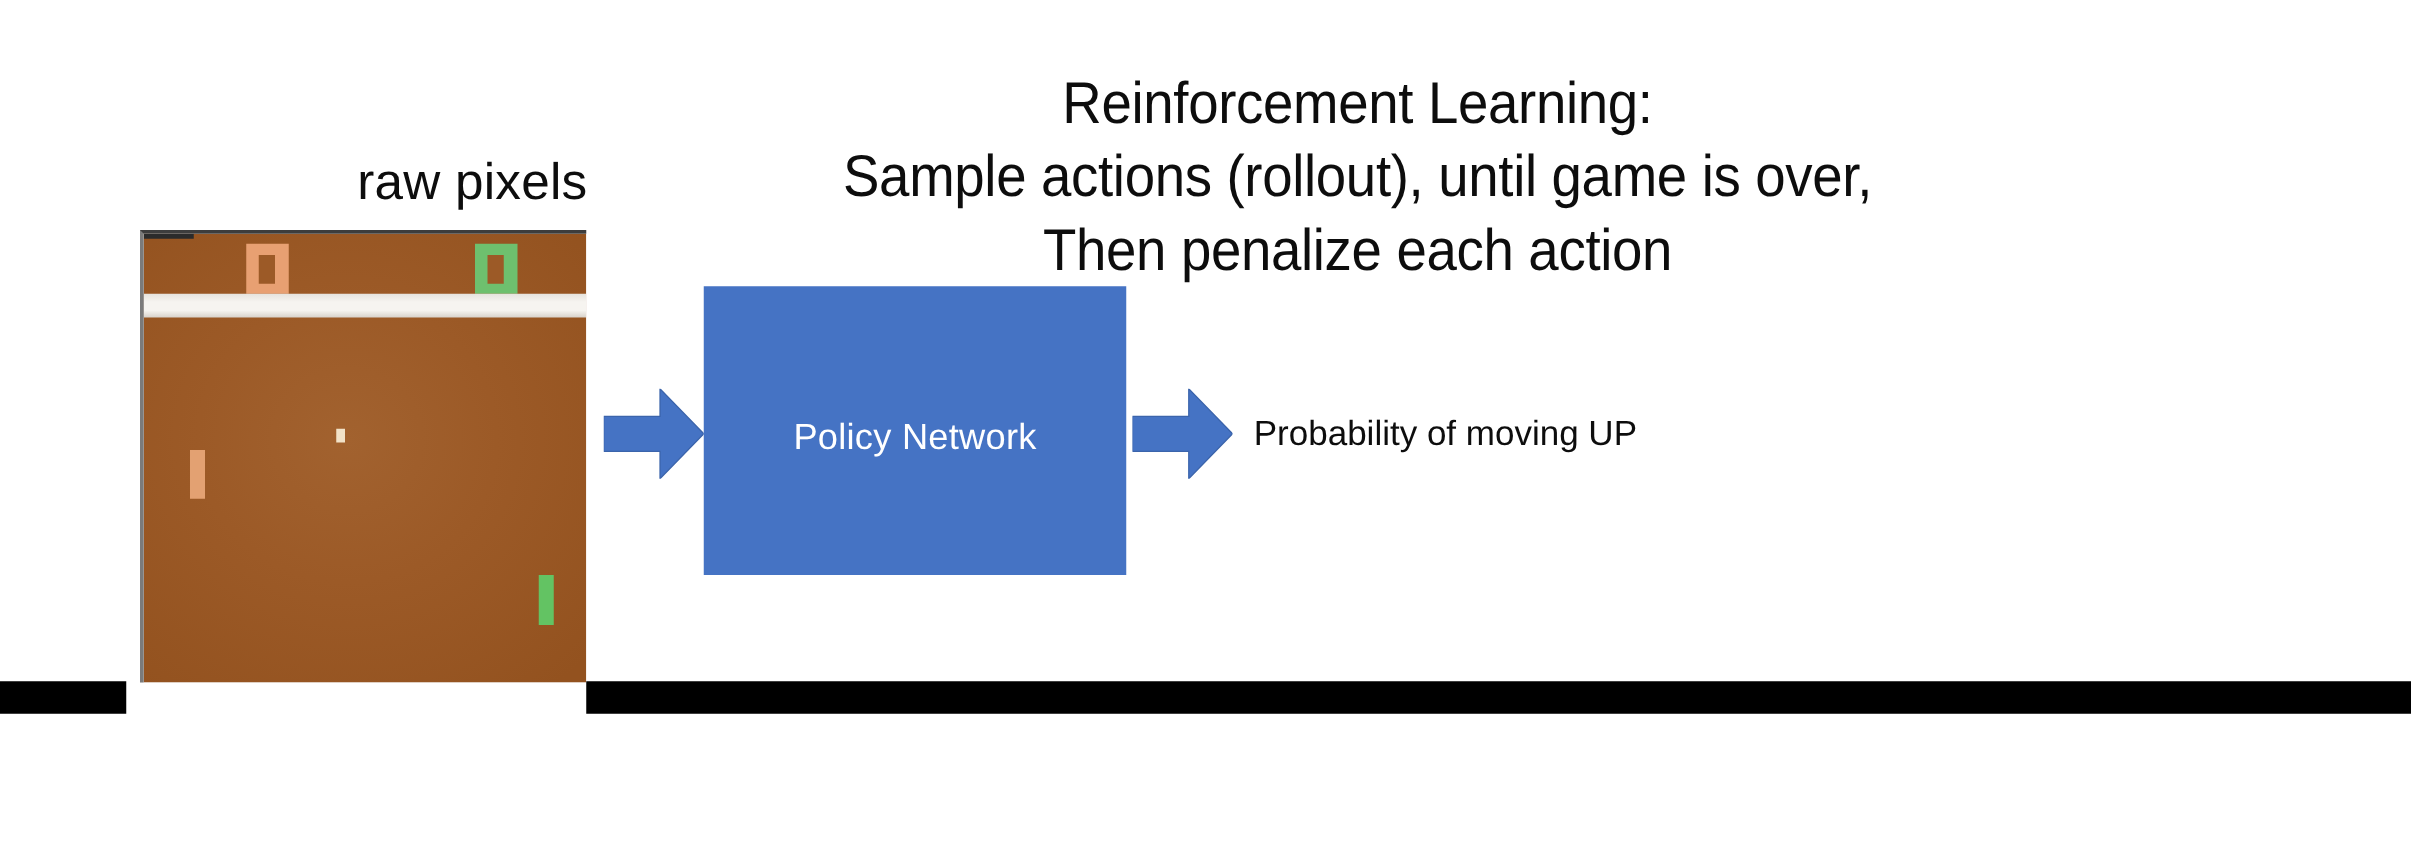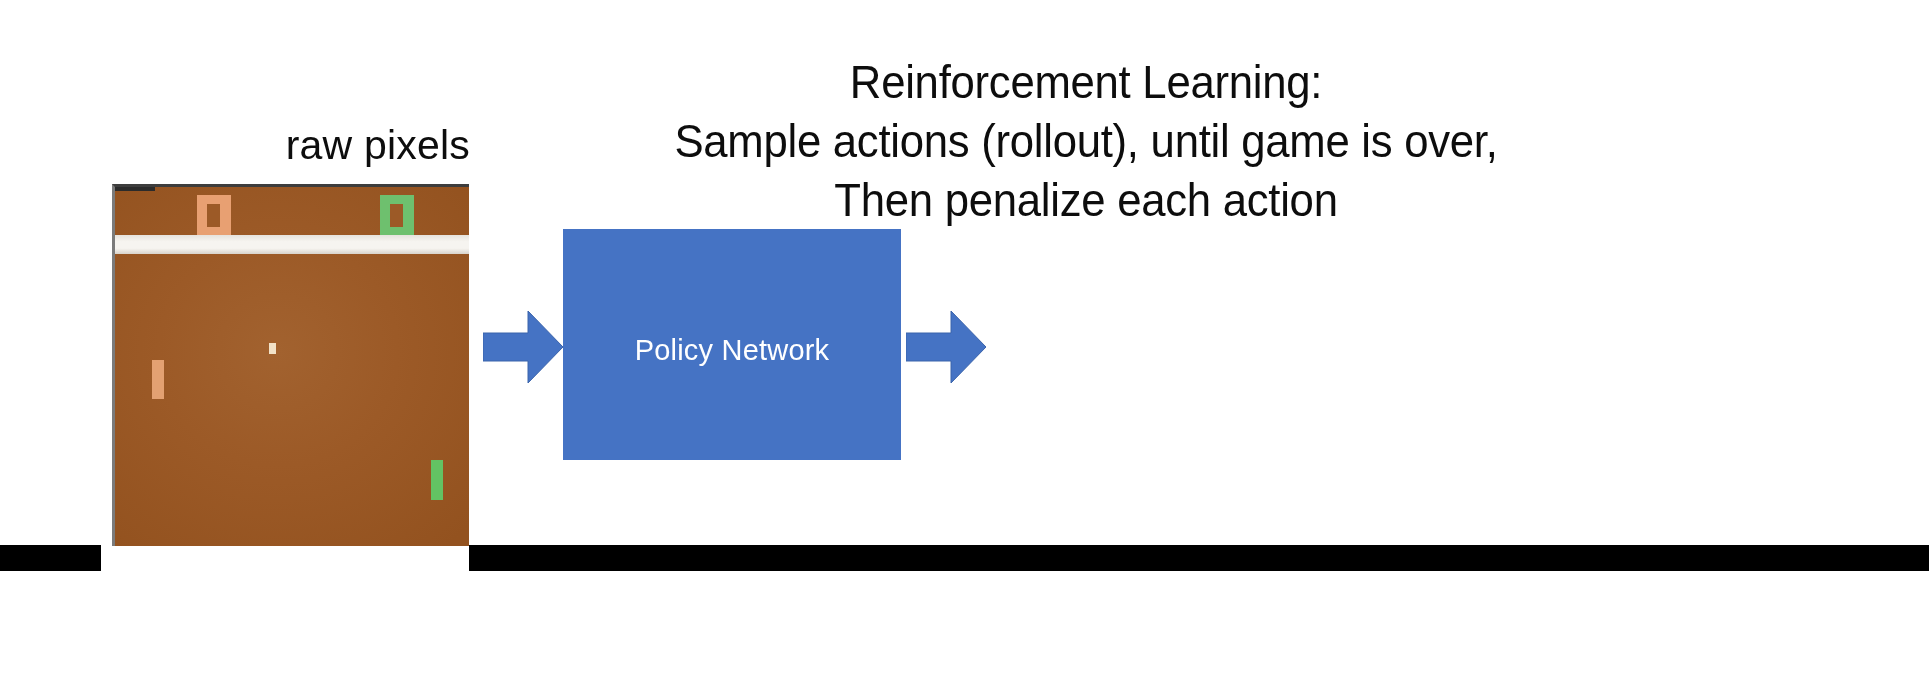--- a/index.html
+++ b/index.html
@@ -265,20 +265,21 @@
   </svg>
 
   <div id="policy-box">
     <span id="policy-box-label">Policy Network</span>
   </div>
 
   <svg class="block-arrow" id="arrow-output" viewBox="0 0 80 72">
     <polygon points="0,22 45,22 45,0 80,36 45,72 45,50 0,50" fill="#4573c4" stroke="#3b64ab" stroke-width="1"></polygon>
   </svg>
 
+  <div id="output-label">Probability of moving UP</div>
 
   <div id="title-block">
     <span class="title-line">Reinforcement Learning:</span>
     <span class="title-line">Sample actions (rollout), until game is over,</span>
     <span class="title-line">Then penalize each action</span>
   </div>
 
 </div>
 
 </body></html>

